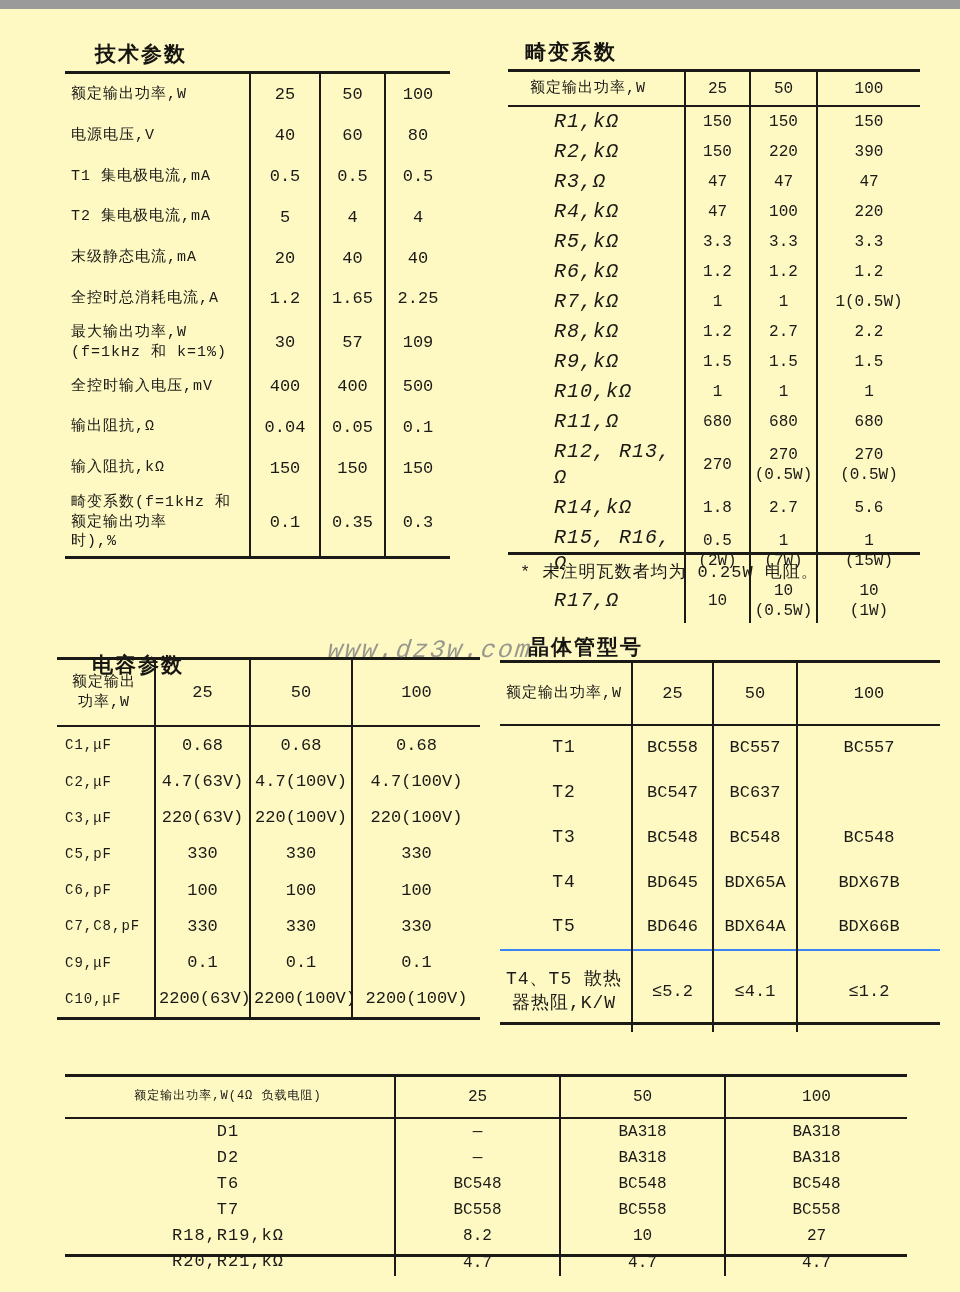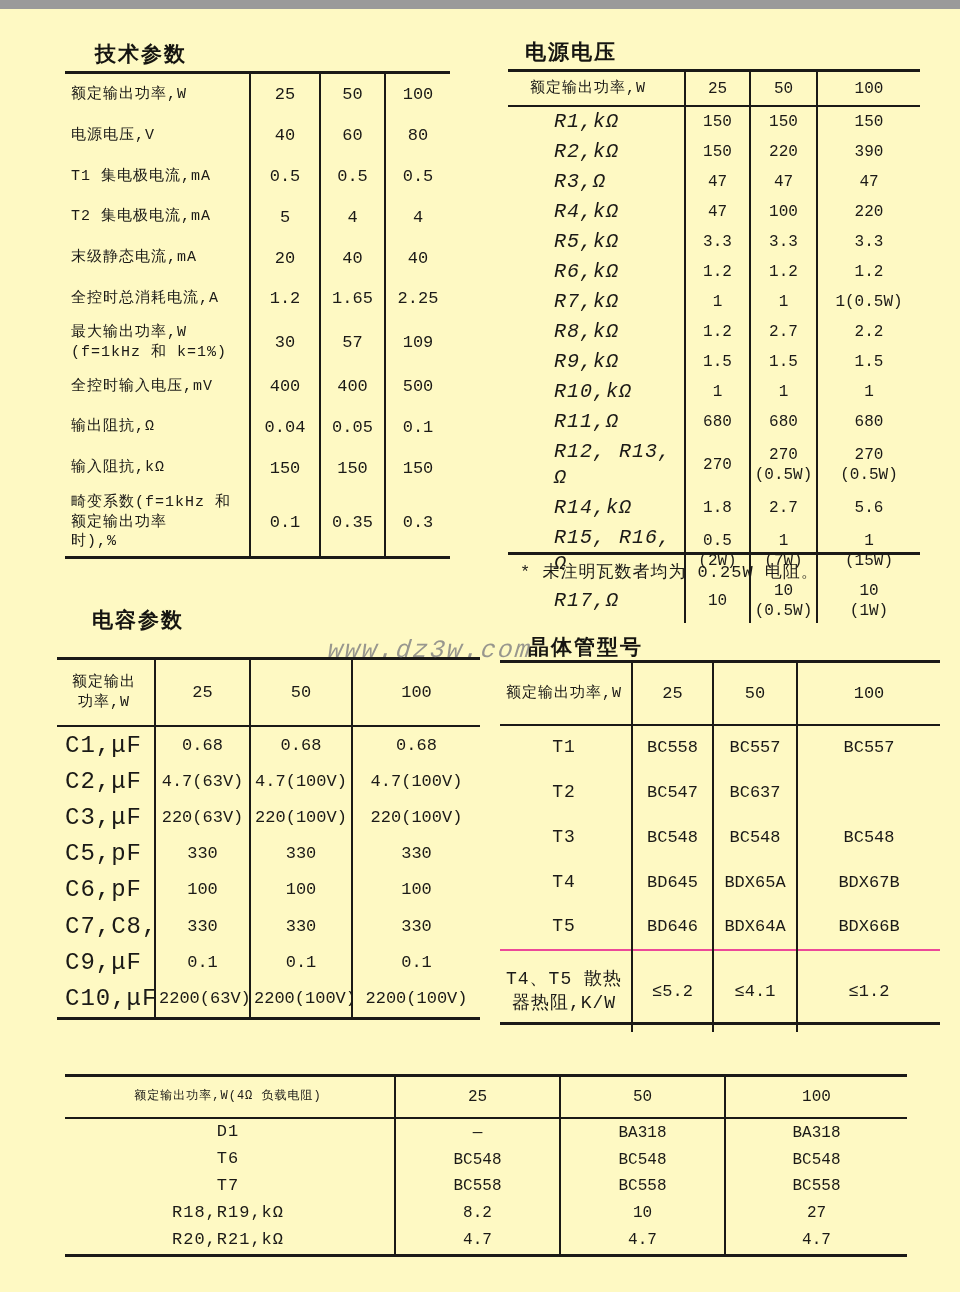--- a/index.html
+++ b/index.html
@@ -44,44 +44,44 @@
     border-left:2px solid #1b1a17;
     line-height:1.25;
   }
   .label-cell {
     text-align:left;
     font-size:15px;
     line-height:1.3;
     letter-spacing:1px;
   }
   thead tr { border-bottom:2px solid #1b1a17; }
-  tr.footer-row { border-top:2px solid #ec4899; }
+  tr.footer-row { border-top:2px solid #3b82f6; }
   th.value-cell { font-size:17px; }
 
   
   .tech-box      { left:65px;  top:62px;   width:385px; height:488px; }
   .resistor-box  { left:508px; top:60px;   width:412px; height:486px; }
   .capacitor-box { left:57px;  top:648px;  width:423px; height:363px; }
   .transistor-box{ left:500px; top:651px;  width:440px; height:365px; }
   .bottom-box    { left:65px;  top:1065px; width:842px; height:183px; }
 
   .tech-title       { left:95px;  top:31px;  }
   .resistor-title   { left:525px; top:29px;  }
-  .capacitor-title  { left:92px;  top:597px; }
+  .capacitor-title  { left:92px;  top:642px; }
   .transistor-title { left:528px; top:624px; }
 
   .tech-box .label-cell { padding-left:6px; }
   .tech-box tbody tr { height:38px; }
 
   .resistor-box td.label-cell { padding-left:46px; font-style:italic; font-size:20px; }
   .resistor-box th.label-cell { padding-left:22px; font-style:normal; }
   .resistor-box thead tr { height:34px; }
   .resistor-box .value-cell { font-size:16px; }
 
-  .capacitor-box td.label-cell { padding-left:8px; font-size:24px; }
+  .capacitor-box td.label-cell { padding-left:8px; font-size:14px; }
   .capacitor-box th.label-cell { text-align:center; padding-left:0; }
   .capacitor-box thead tr { height:66px; }
 
   .transistor-box .label-cell { text-align:center; padding-left:0; }
   .transistor-box thead tr { height:62px; }
   .transistor-box tbody tr { height:45px; }
   .transistor-box tr.footer-row { height:82px; }
   .transistor-box td.label-cell { font-size:18px; }
 
   .bottom-box .label-cell { text-align:center; padding-left:0; font-size:17px; }
@@ -188,21 +188,21 @@
 额定输出功率
 时),%</td>
             <td class="value-cell">0.1</td>
             <td class="value-cell">0.35</td>
             <td class="value-cell">0.3</td>
           </tr>
         </tbody>
       </table>
     </div>
 
-  <h2 class="tbl-title resistor-title">电源电压</h2>
+  <h2 class="tbl-title resistor-title">畸变系数</h2>
   <div class="tbl-box resistor-box">
       <table class="spec-grid">
         <colgroup>
           <col style="width: 177px;">
           <col style="width: 65px;">
           <col style="width: 67px;">
           <col style="width: 103px;">
         </colgroup>
         <thead>
           <tr class="header-row">
@@ -464,20 +464,26 @@
           </tr>
         </thead>
         <tbody>
           <tr class="body-row">
             <td class="label-cell">D1</td>
             <td class="value-cell">—</td>
             <td class="value-cell">BA318</td>
             <td class="value-cell">BA318</td>
           </tr>
           <tr class="body-row">
+            <td class="label-cell">D2</td>
+            <td class="value-cell">—</td>
+            <td class="value-cell">BA318</td>
+            <td class="value-cell">BA318</td>
+          </tr>
+          <tr class="body-row">
             <td class="label-cell">T6</td>
             <td class="value-cell">BC548</td>
             <td class="value-cell">BC548</td>
             <td class="value-cell">BC548</td>
           </tr>
           <tr class="body-row">
             <td class="label-cell">T7</td>
             <td class="value-cell">BC558</td>
             <td class="value-cell">BC558</td>
             <td class="value-cell">BC558</td>

